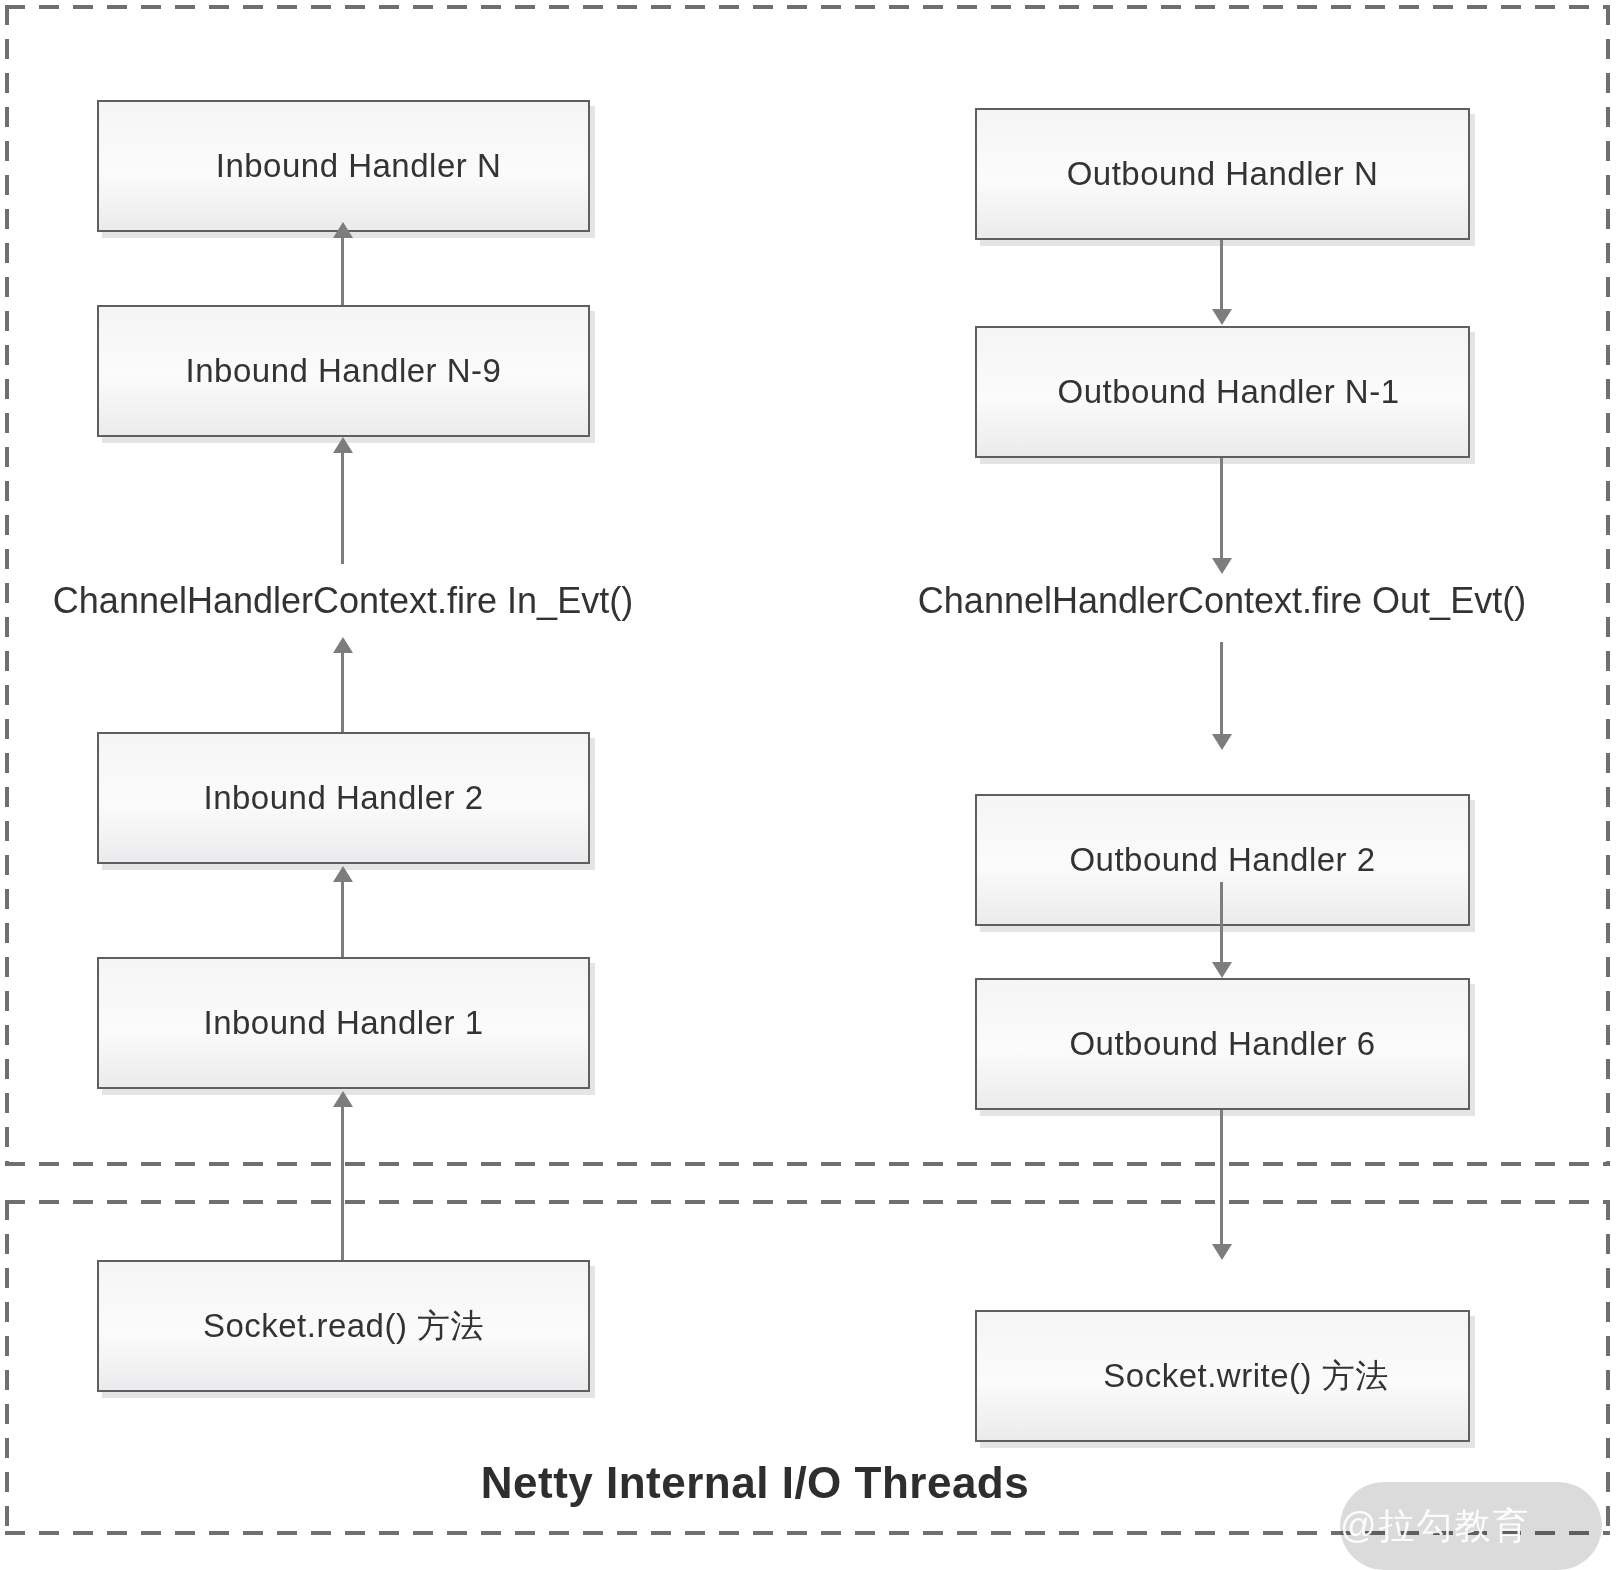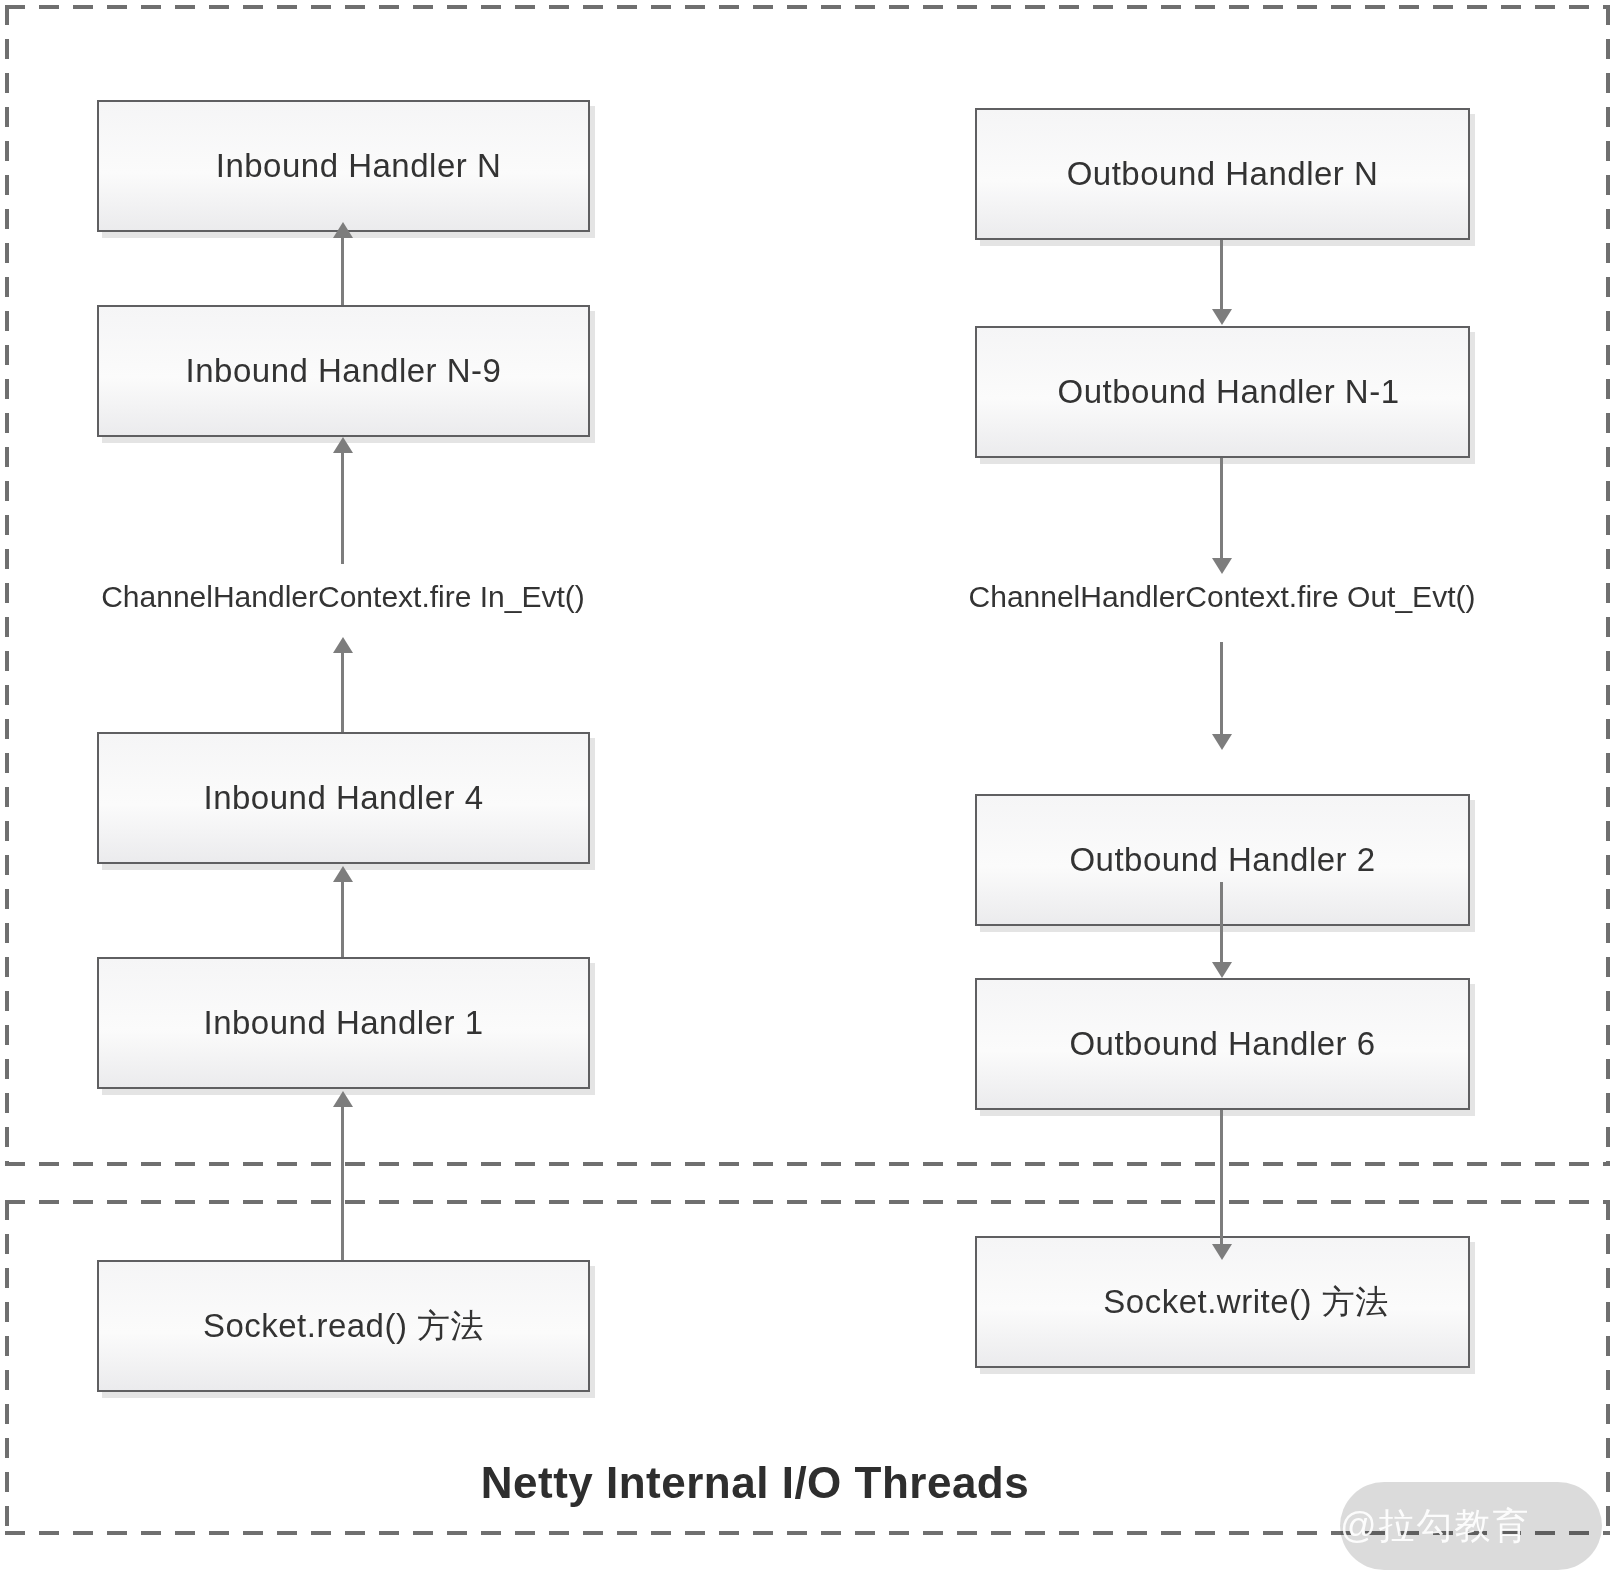--- a/index.html
+++ b/index.html
@@ -27,21 +27,21 @@
   .x-right { left:1220px; }
   .ah { position:absolute; width:0; height:0;
         border-left:10px solid transparent; border-right:10px solid transparent; }
   .ah-up   { border-bottom:16px solid #7d7d7d; }
   .ah-down { border-top:16px solid #7d7d7d; }
   .ahx-left  { left:333px; }
   .ahx-right { left:1212px; }
 
   
   .fire-label { position:absolute; top:580px; width:620px; text-align:center;
-                font-size:30px; color:#333333; }
+                font-size:36px; color:#333333; }
   .fire-left  { left:33px;  }
   .fire-right { left:912px; }
 
   
   .title { position:absolute; left:420px; top:1458px; width:670px; text-align:center;
            font-size:44px; color:#2e2e2e; letter-spacing:0.5px;font-weight:bold; }
 
   
   .watermark { position:absolute; left:1340px; top:1482px; width:262px; height:88px;
                border-radius:44px; background:rgba(0,0,0,0.14);
@@ -67,42 +67,42 @@
     <div class="strip v-dash" style="left:1606px;top:1200px;height:335px;"></div>
   </div>
 
   <div class="node col-left" style="top:100px;padding-left:30px;">
       <span>Inbound Handler N</span>
     </div>
   <div class="node col-left" style="top:305px;">
       <span>Inbound Handler N-9</span>
     </div>
   <div class="node col-left" style="top:732px;">
-      <span>Inbound Handler 4</span>
+      <span>Inbound Handler 2</span>
     </div>
   <div class="node col-left" style="top:957px;">
       <span>Inbound Handler 1</span>
     </div>
   <div class="node col-left" style="top:1260px;">
       <span>Socket.read() 方法</span>
     </div>
 
   <div class="node col-right" style="top:108px;">
       <span>Outbound Handler N</span>
     </div>
   <div class="node col-right" style="top:326px;padding-left:12px;">
       <span>Outbound Handler N-1</span>
     </div>
   <div class="node col-right" style="top:794px;">
       <span>Outbound Handler 2</span>
     </div>
   <div class="node col-right" style="top:978px;">
       <span>Outbound Handler 6</span>
     </div>
-  <div class="node col-right" style="top:1236px;padding-left:47px;">
+  <div class="node col-right" style="top:1310px;padding-left:47px;">
       <span>Socket.write() 方法</span>
     </div>
 
   <div class="ah ah-up ahx-left" style="top:222px;"></div>
   <div class="vline x-left" style="top:236px;height:69px;"></div>
 
   <div class="ah ah-up ahx-left" style="top:437px;"></div>
   <div class="vline x-left" style="top:451px;height:113px;"></div>
 
   <div class="ah ah-up ahx-left" style="top:637px;"></div>

